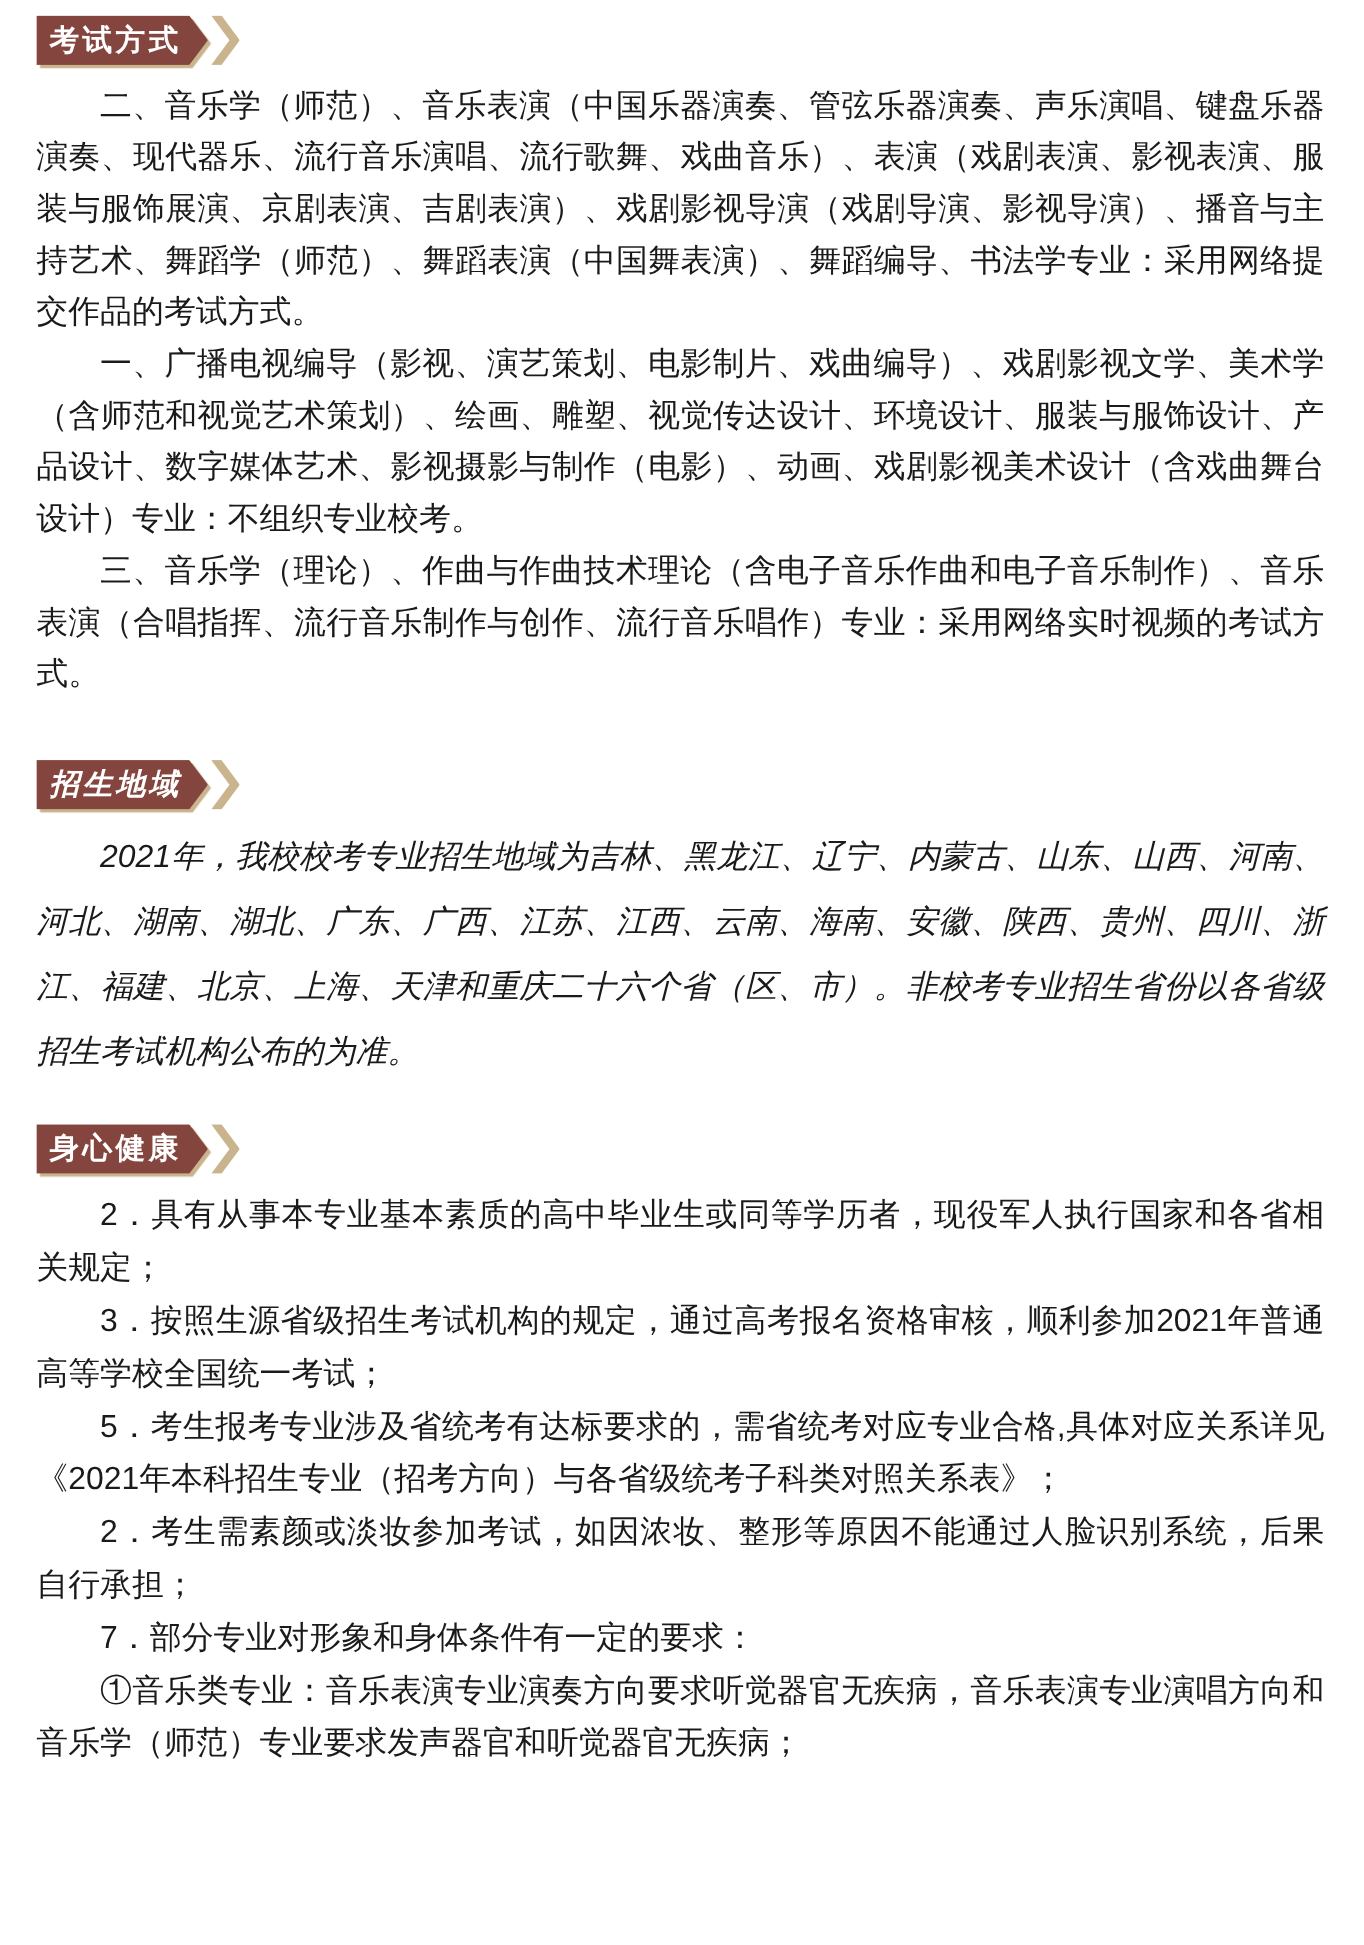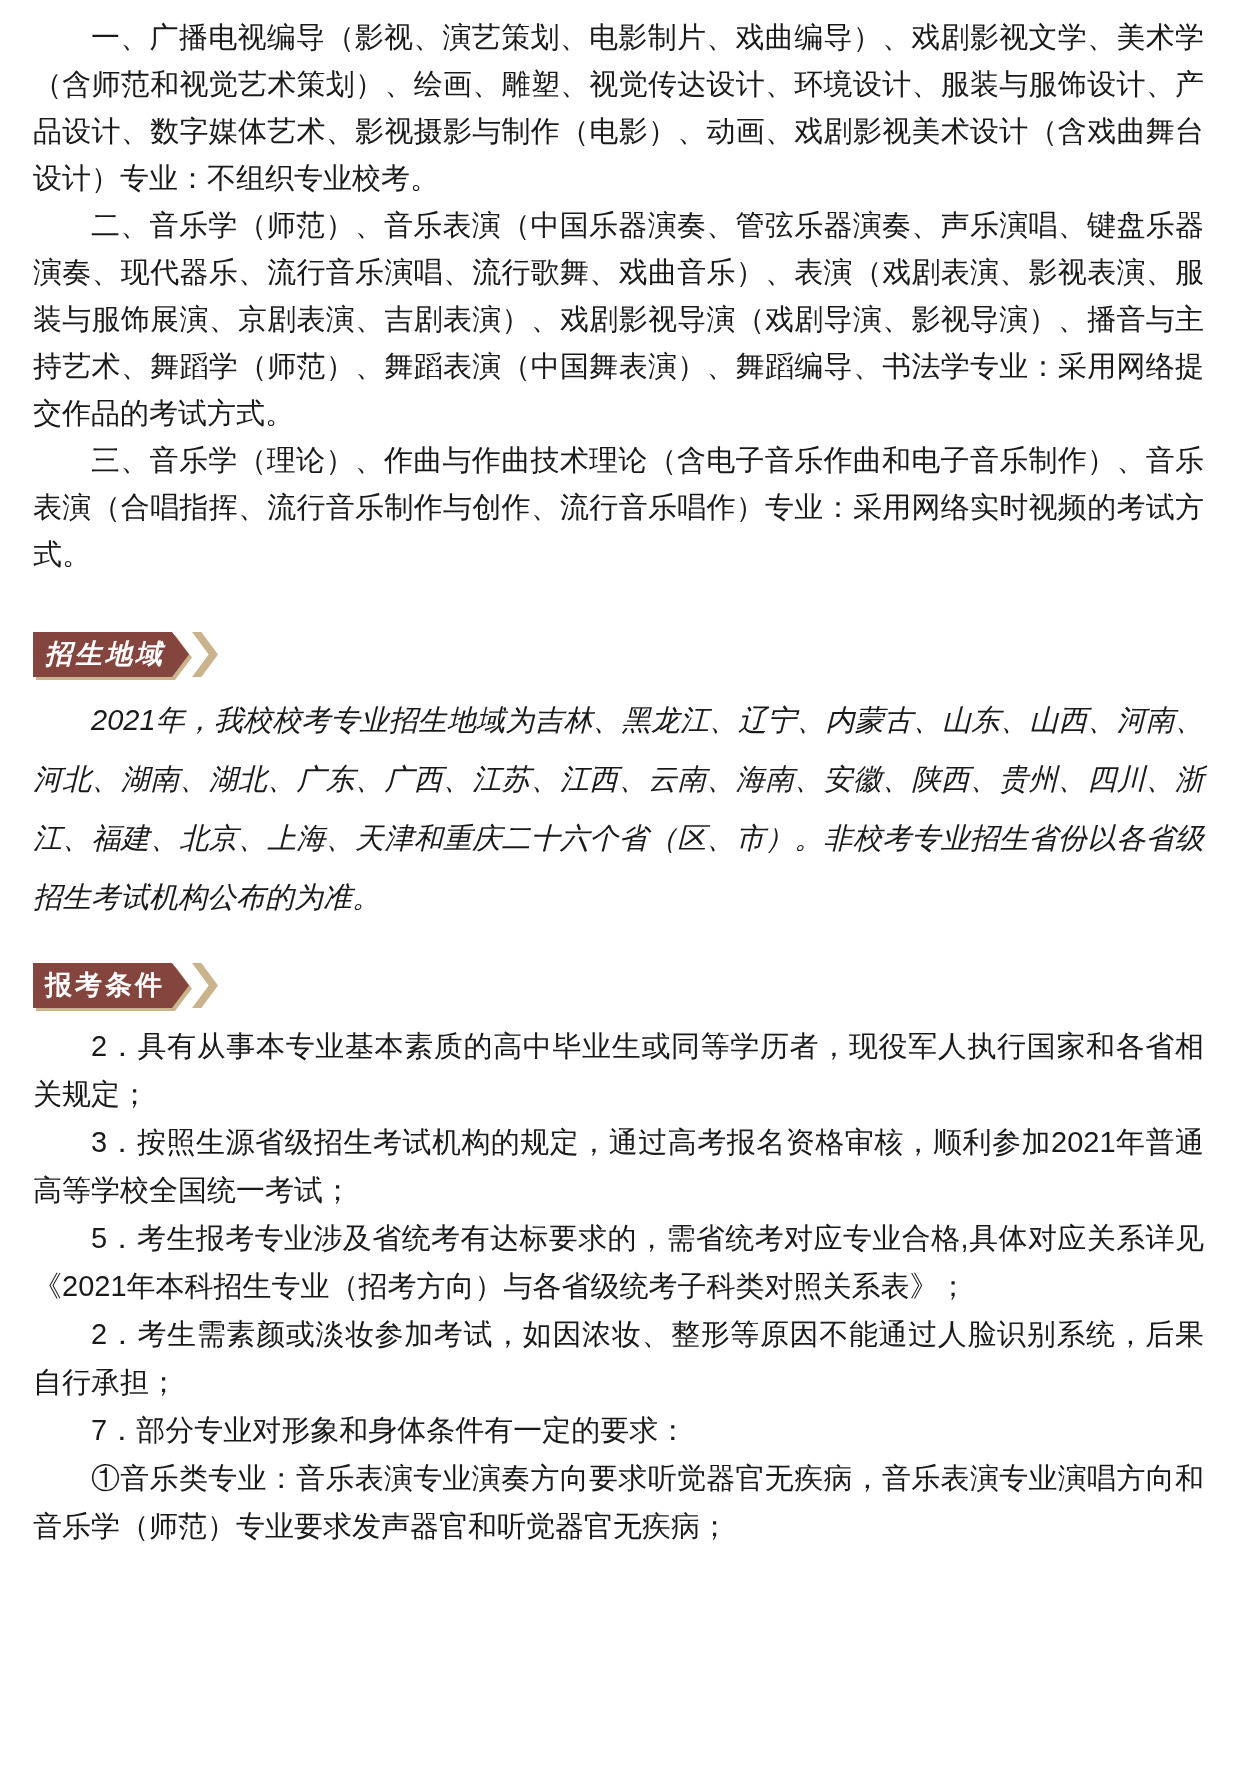--- a/index.html
+++ b/index.html
@@ -50,36 +50,40 @@
   .sec-region .para{line-height:59px;}
   .sec-conditions{margin-top:36px;}
   .sec-conditions .para{line-height:48px;}
 </style>
 </head>
 <body>
 
 <div class="page">
 
   <section class="sec sec-exam">
+    <div class="badge">
+      <span class="badge-core"><span class="badge-label">考试方式</span></span>
+      <span class="badge-chevron"></span>
+    </div>
+    <p class="para">二、音乐学（师范）、音乐表演（中国乐器演奏、管弦乐器演奏、声乐演唱、键盘乐器演奏、现代器乐、流行音乐演唱、流行歌舞、戏曲音乐）、表演（戏剧表演、影视表演、服装与服饰展演、京剧表演、吉剧表演）、戏剧影视导演（戏剧导演、影视导演）、播音与主持艺术、舞蹈学（师范）、舞蹈表演（中国舞表演）、舞蹈编导、书法学专业：采用网络提交作品的考试方式。</p>
     <p class="para">一、广播电视编导（影视、演艺策划、电影制片、戏曲编导）、戏剧影视文学、美术学（含师范和视觉艺术策划）、绘画、雕塑、视觉传达设计、环境设计、服装与服饰设计、产品设计、数字媒体艺术、影视摄影与制作（电影）、动画、戏剧影视美术设计（含戏曲舞台设计）专业：不组织专业校考。</p>
-    <p class="para">二、音乐学（师范）、音乐表演（中国乐器演奏、管弦乐器演奏、声乐演唱、键盘乐器演奏、现代器乐、流行音乐演唱、流行歌舞、戏曲音乐）、表演（戏剧表演、影视表演、服装与服饰展演、京剧表演、吉剧表演）、戏剧影视导演（戏剧导演、影视导演）、播音与主持艺术、舞蹈学（师范）、舞蹈表演（中国舞表演）、舞蹈编导、书法学专业：采用网络提交作品的考试方式。</p>
     <p class="para">三、音乐学（理论）、作曲与作曲技术理论（含电子音乐作曲和电子音乐制作）、音乐表演（合唱指挥、流行音乐制作与创作、流行音乐唱作）专业：采用网络实时视频的考试方式。</p>
   </section>
 
   <section class="sec sec-region">
     <div class="badge">
       <span class="badge-core"><span class="badge-label">招生地域</span></span>
       <span class="badge-chevron"></span>
     </div>
     <p class="para">2021年，我校校考专业招生地域为吉林、黑龙江、辽宁、内蒙古、山东、山西、河南、河北、湖南、湖北、广东、广西、江苏、江西、云南、海南、安徽、陕西、贵州、四川、浙江、福建、北京、上海、天津和重庆二十六个省（区、市）。非校考专业招生省份以各省级招生考试机构公布的为准。</p>
   </section>
 
   <section class="sec sec-conditions">
     <div class="badge">
-      <span class="badge-core"><span class="badge-label">报考条件</span></span>
+      <span class="badge-core"><span class="badge-label">身心健康</span></span>
       <span class="badge-chevron"></span>
     </div>
     <p class="para">2．具有从事本专业基本素质的高中毕业生或同等学历者，现役军人执行国家和各省相关规定；</p>
     <p class="para">3．按照生源省级招生考试机构的规定，通过高考报名资格审核，顺利参加2021年普通高等学校全国统一考试；</p>
     <p class="para">5．考生报考专业涉及省统考有达标要求的，需省统考对应专业合格,具体对应关系详见《2021年本科招生专业（招考方向）与各省级统考子科类对照关系表》；</p>
     <p class="para">2．考生需素颜或淡妆参加考试，如因浓妆、整形等原因不能通过人脸识别系统，后果自行承担；</p>
     <p class="para">7．部分专业对形象和身体条件有一定的要求：</p>
     <p class="para">①音乐类专业：音乐表演专业演奏方向要求听觉器官无疾病，音乐表演专业演唱方向和音乐学（师范）专业要求发声器官和听觉器官无疾病；</p>
   </section>
 

